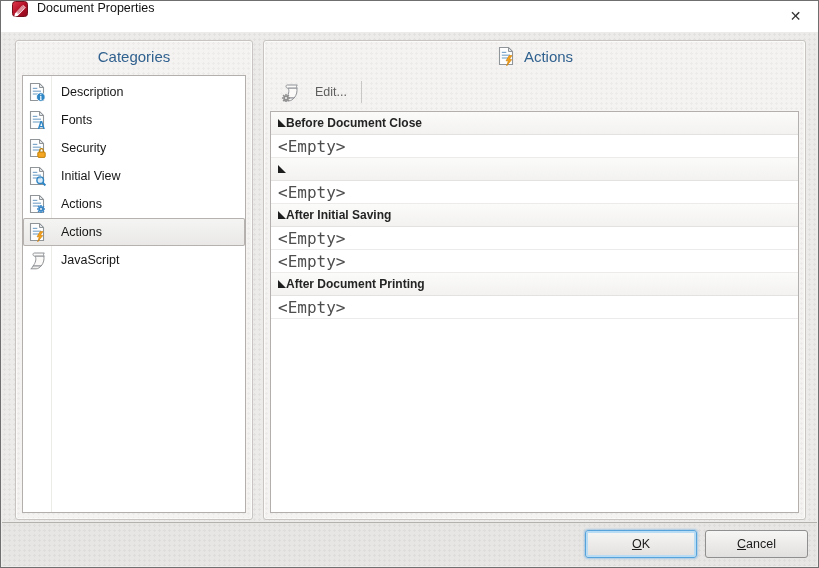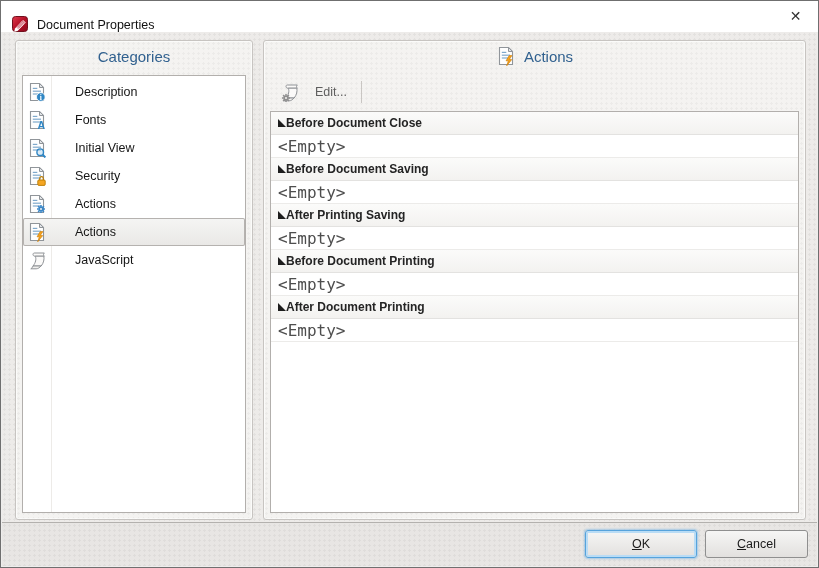--- a/index.html
+++ b/index.html
@@ -4,21 +4,21 @@
 <style>
   * { box-sizing: border-box; margin: 0; padding: 0; }
   html,body { width:819px; height:568px; }
   body { font-family:"Liberation Sans","DejaVu Sans",sans-serif; font-size:12.5px; color:#1a1a1a; }
 
   .window { position:absolute; left:0; top:0; width:819px; height:568px;
             border:1px solid #6f6f6f; background:#eeedec; overflow:hidden; }
 
   
   .titlebar { position:absolute; left:0; top:0; right:0; height:31px; background:#ffffff;
-              display:flex; align-items:flex-end; }
+              display:flex; align-items:flex-start; }
   .title-icon { margin-left:11px; width:16px; height:16px; display:flex; }
   .title-text { margin-left:9px; font-size:12.5px; color:#111; }
   .close-btn { position:absolute; right:0; top:0; width:45px; height:30px;
                display:flex; align-items:center; justify-content:center;
                font-size:14px; color:#333; cursor:default; }
 
   
   .content { position:absolute; left:1px; right:1px; top:31px; bottom:1px;
              background-color:#edebe9;
              background-image:radial-gradient(circle, rgba(0,0,0,0.045) 1px, transparent 1.2px);
@@ -35,21 +35,21 @@
   .panel-header { height:30px; display:flex; align-items:center; justify-content:center;
                   gap:7px; color:#31618f; font-size:15px; }
 
   
   .cat-list { position:absolute; left:6px; right:6px; top:34px; bottom:6px;
               background:#fff; border:1px solid #b2afac; padding-top:2px; }
   .cat-list::before { content:""; position:absolute; left:28px; top:0; bottom:0;
                       width:1px; background:#edebe8; }
   .cat-item { position:relative; height:28px; display:flex; align-items:center; }
   .cat-icon { width:28px; display:flex; align-items:center; justify-content:center; }
-  .cat-label { margin-left:24px; color:#161616; }
+  .cat-label { margin-left:10px; color:#161616; }
   .cat-item.selected { background:linear-gradient(#f5f5f4,#e9e8e6);
                        box-shadow: inset 0 0 0 1px #b5b2af; border-radius:2px; }
 
   
   .toolbar { position:absolute; left:7px; right:7px; top:37px; height:28px;
              display:flex; align-items:center; }
   .tool-btn { display:flex; align-items:center; gap:14px; padding:2px 9px;
               color:#5e5e5e; border-radius:2px; }
   .tool-divider { width:1px; height:22px; background:#c9c6c3; margin:0 5px; }
 
@@ -153,41 +153,41 @@
           <div class="cat-item">
             <span class="cat-icon">
               <svg width="20" height="20" viewBox="0 0 20 20">
                 <path d="M3.5 1.5h9l4 4v13h-13z" fill="#fefefe" stroke="#90959a" stroke-width="1.1"></path>
                 <path d="M12.5 1.5v4h4z" fill="#e2e5e8" stroke="#90959a" stroke-width="1"></path>
                 <g stroke="#7fa9cc" stroke-width="1.2">
                   <line x1="5.8" y1="6.4" x2="10.3" y2="6.4"></line>
                   <line x1="5.8" y1="9.2" x2="14" y2="9.2"></line>
                   <line x1="5.8" y1="12" x2="14" y2="12"></line>
                 </g>
+                <rect x="10.8" y="14" width="7.4" height="5.4" rx="1" fill="#f5a623" stroke="#b97a00" stroke-width="0.9"></rect>
+                <path d="M12.7 14v-1.6a1.8 1.8 0 0 1 3.6 0V14" fill="none" stroke="#b97a00" stroke-width="1.2"></path>
+              </svg>
+            </span>
+            <span class="cat-label">Security</span>
+          </div>
+          <div class="cat-item">
+            <span class="cat-icon">
+              <svg width="20" height="20" viewBox="0 0 20 20">
+                <path d="M3.5 1.5h9l4 4v13h-13z" fill="#fefefe" stroke="#90959a" stroke-width="1.1"></path>
+                <path d="M12.5 1.5v4h4z" fill="#e2e5e8" stroke="#90959a" stroke-width="1"></path>
+                <g stroke="#7fa9cc" stroke-width="1.2">
+                  <line x1="5.8" y1="6.4" x2="10.3" y2="6.4"></line>
+                  <line x1="5.8" y1="9.2" x2="14" y2="9.2"></line>
+                  <line x1="5.8" y1="12" x2="14" y2="12"></line>
+                </g>
                 <circle cx="13.2" cy="14.2" r="3.3" fill="rgba(170,210,240,.45)" stroke="#2f86c4" stroke-width="1.4"></circle>
                 <line x1="15.7" y1="16.7" x2="18.4" y2="19.4" stroke="#2f86c4" stroke-width="2"></line>
               </svg>
             </span>
             <span class="cat-label">Initial View</span>
-          </div>
-          <div class="cat-item">
-            <span class="cat-icon">
-              <svg width="20" height="20" viewBox="0 0 20 20">
-                <path d="M3.5 1.5h9l4 4v13h-13z" fill="#fefefe" stroke="#90959a" stroke-width="1.1"></path>
-                <path d="M12.5 1.5v4h4z" fill="#e2e5e8" stroke="#90959a" stroke-width="1"></path>
-                <g stroke="#7fa9cc" stroke-width="1.2">
-                  <line x1="5.8" y1="6.4" x2="10.3" y2="6.4"></line>
-                  <line x1="5.8" y1="9.2" x2="14" y2="9.2"></line>
-                  <line x1="5.8" y1="12" x2="14" y2="12"></line>
-                </g>
-                <rect x="10.8" y="14" width="7.4" height="5.4" rx="1" fill="#f5a623" stroke="#b97a00" stroke-width="0.9"></rect>
-                <path d="M12.7 14v-1.6a1.8 1.8 0 0 1 3.6 0V14" fill="none" stroke="#b97a00" stroke-width="1.2"></path>
-              </svg>
-            </span>
-            <span class="cat-label">Security</span>
           </div>
           <div class="cat-item">
             <span class="cat-icon">
               <svg width="20" height="20" viewBox="0 0 20 20">
                 <path d="M3.5 1.5h9l4 4v13h-13z" fill="#fefefe" stroke="#90959a" stroke-width="1.1"></path>
                 <path d="M12.5 1.5v4h4z" fill="#e2e5e8" stroke="#90959a" stroke-width="1"></path>
                 <g stroke="#7fa9cc" stroke-width="1.2">
                   <line x1="5.8" y1="6.4" x2="10.3" y2="6.4"></line>
                   <line x1="5.8" y1="9.2" x2="14" y2="9.2"></line>
                   <line x1="5.8" y1="12" x2="14" y2="12"></line>
@@ -272,32 +272,27 @@
       </div>
 
       <div class="actions-list">
           <div class="group-header">
             <span class="tri"></span>
             <span>Before Document Close</span>
           </div>
           <div class="empty-row">&lt;Empty&gt;</div>
           <div class="group-header">
             <span class="tri"></span>
-            <span>Before Document Saving</span>
           </div>
           <div class="empty-row">&lt;Empty&gt;</div>
           <div class="group-header">
             <span class="tri"></span>
-            <span>After Printing Saving</span>
-          </div>
-          <div class="empty-row">&lt;Empty&gt;</div>
-          <div class="group-header">
-            <span class="tri"></span>
-            <span>Before Document Printing</span>
-          </div>
+            <span>After Initial Saving</span>
+          </div>
+          <div class="empty-row">&lt;Empty&gt;</div>
           <div class="empty-row">&lt;Empty&gt;</div>
           <div class="group-header">
             <span class="tri"></span>
             <span>After Document Printing</span>
           </div>
           <div class="empty-row">&lt;Empty&gt;</div>
         </div>
     </div>
 
     <div class="footer">

